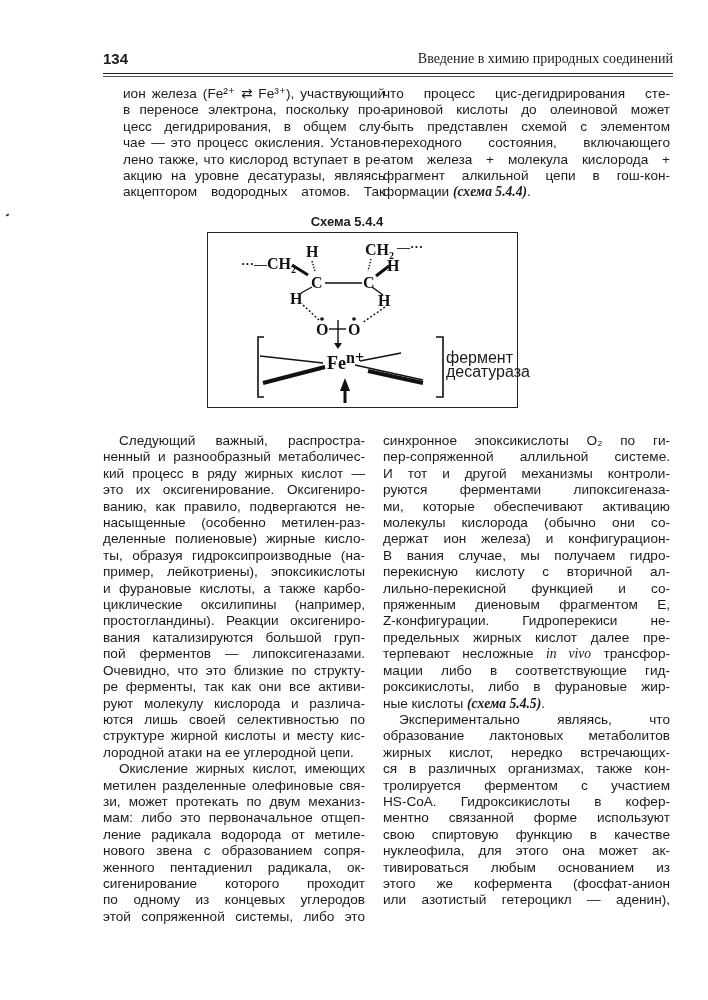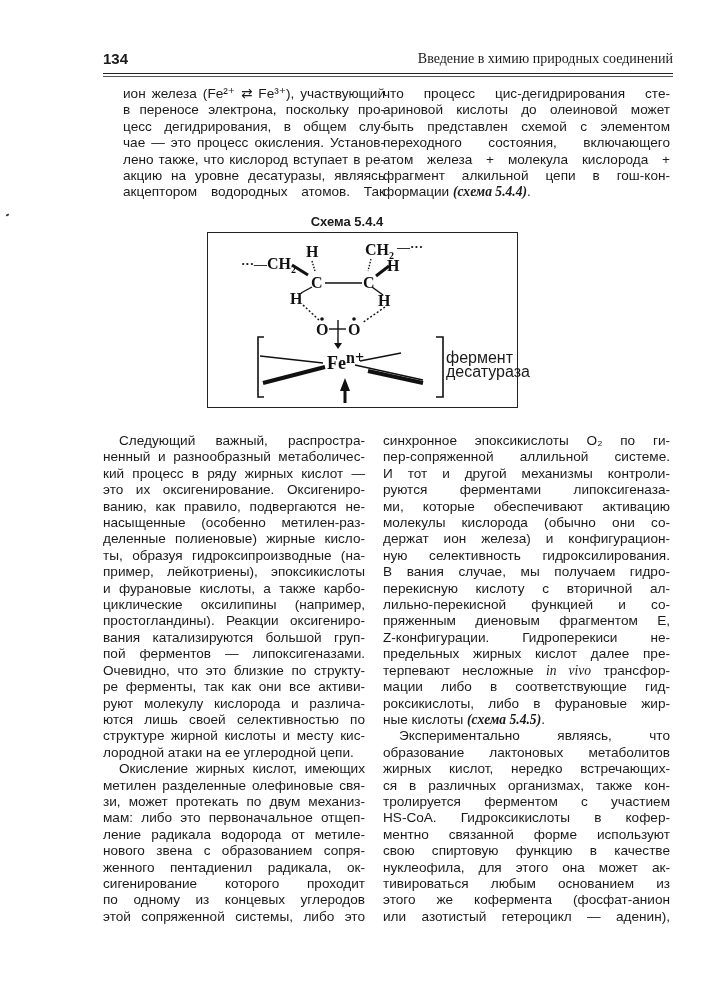--- a/index.html
+++ b/index.html
@@ -152,21 +152,20 @@
 
 <div class="col bottom-right">
   <div>
     <span class="line">синхронное эпоксикислоты O₂ по ги-</span>
     <span class="line">пер-сопряженной аллильной системе.</span>
     <span class="line">И тот и другой механизмы контроли-</span>
     <span class="line">руются ферментами липоксигеназа-</span>
     <span class="line">ми, которые обеспечивают активацию</span>
     <span class="line">молекулы кислорода (обычно они со-</span>
     <span class="line">держат ион железа) и конфигурацион-</span>
-    <span class="line">ную селективность гидроксилирования.</span>
     <span class="line">В вания случае, мы получаем гидро-</span>
     <span class="line">перекисную кислоту с вторичной ал-</span>
     <span class="line">лильно-перекисной функцией и со-</span>
     <span class="line">пряженным диеновым фрагментом E,</span>
     <span class="line">Z-конфигурации. Гидроперекиси не-</span>
     <span class="line">предельных жирных кислот далее пре-</span>
     <span class="line"><span>терпевают несложные </span><span class="ital">in vivo</span><span> трансфор-</span></span>
     <span class="line">мации либо в соответствующие гид-</span>
     <span class="line">роксикислоты, либо в фурановые жир-</span>
     <span class="line last"><span>ные кислоты </span><span class="ref">(схема 5.4.5)</span><span>.</span></span>

